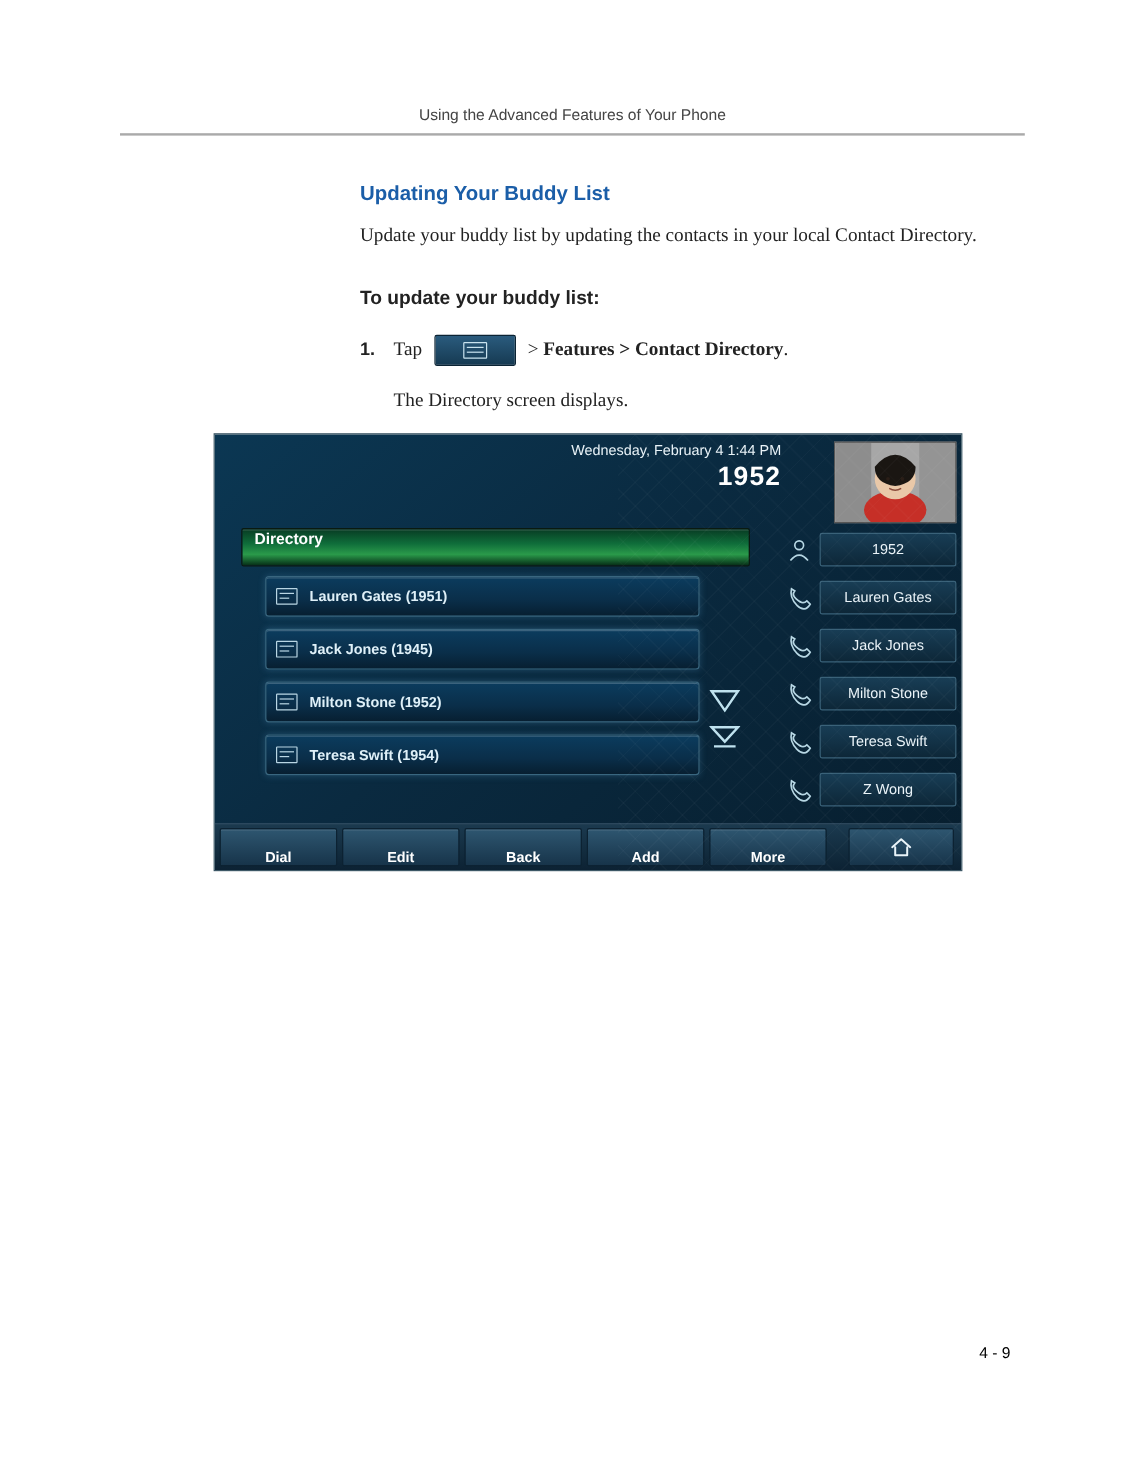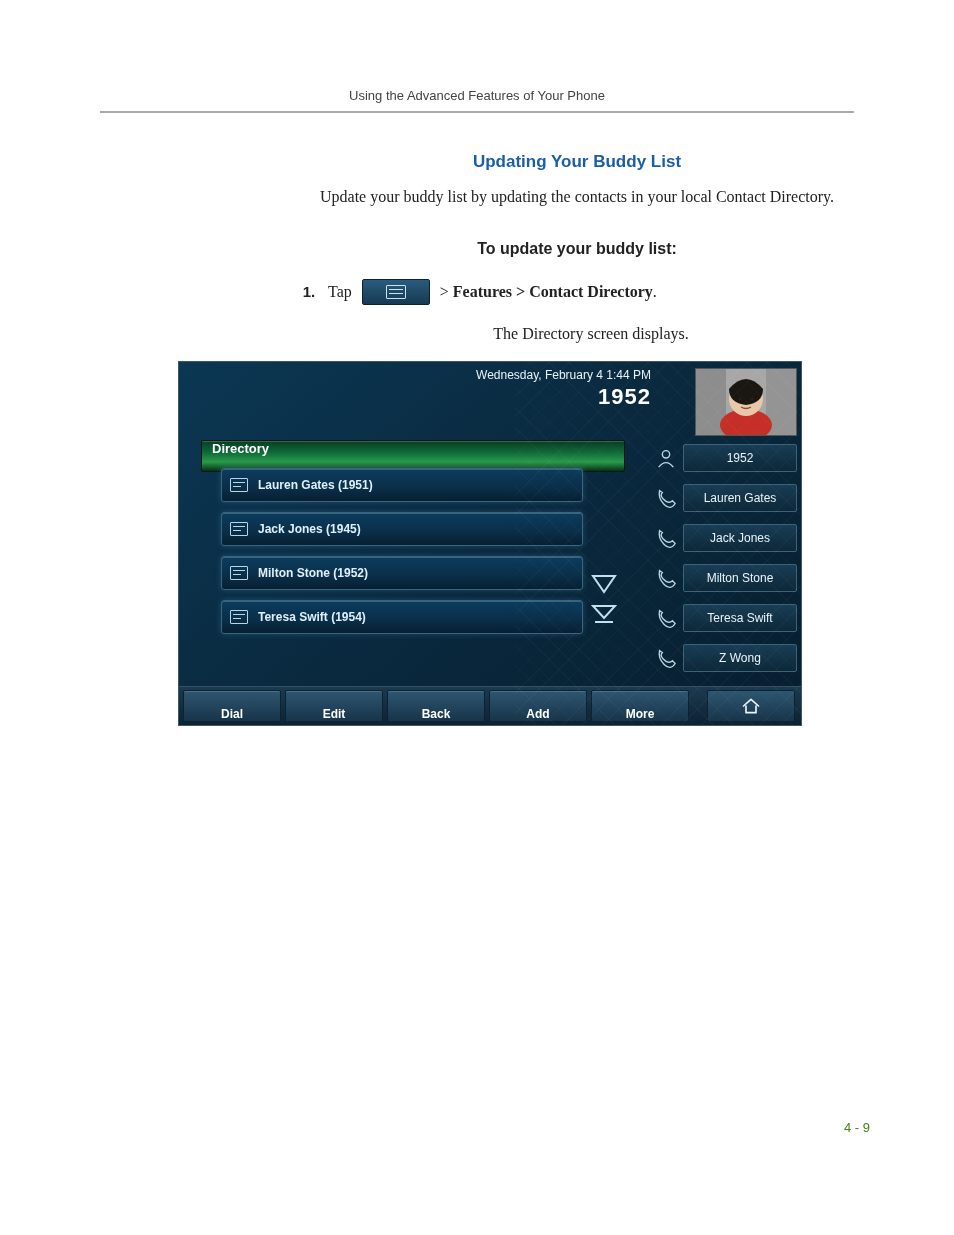--- a/index.html
+++ b/index.html
@@ -19,21 +19,20 @@
     font-size:13px;
     color:#444;
     padding-bottom:8px;
     border-bottom:2px solid #aaa;
   }
   .content{
     margin-left:200px;
     margin-top:38px;
     font-size:16px;
     line-height:1.35;
-    text-align:center;
   }
   .h2{
     font-family:Arial,Helvetica,sans-serif;
     font-weight:bold;
     color:#1b5ea8;
     font-size:17px;
     margin:0 0 12px 0;
   }
   .body-p{margin:0 0 30px 0;}
   .h3{
@@ -116,21 +115,21 @@
   .ph-avatar svg{width:100%;height:100%;display:block;}
 
   .ph-title{
     position:absolute;top:78px;left:22px;right:176px;height:30px;
     background:linear-gradient(#083b23,#0f6d3a 40%,#2a9a4a 70%,#073018);
     border:1px solid #0a1a10;border-radius:2px;
     color:#fff;font-weight:bold;font-size:13px;
     display:flex;align-items:flex-start;padding:0 10px;
     box-shadow:inset 0 1px 0 rgba(255,255,255,.2);
   }
-  .ph-list{position:absolute;top:106px;left:42px;width:362px;}
+  .ph-list{position:absolute;top:118px;left:42px;width:362px;}
   .ph-item{
     height:32px;margin-bottom:10px;
     background:linear-gradient(#0b3c5e,#0a2e49 60%,#071f31);
     border:1px solid #39667f;border-radius:3px;
     display:flex;align-items:center;gap:10px;
     padding:0 8px;color:#dff0f8;font-weight:bold;font-size:12px;
     box-shadow:inset 0 1px 0 rgba(255,255,255,.2),0 0 6px rgba(90,170,220,.25);
   }
   .ph-item .card{
     width:16px;height:12px;border:1px solid #b9d6e4;border-radius:1px;
@@ -177,23 +176,23 @@
   .ph-key:first-child{margin-left:4px;}
   .ph-home{
     margin-left:auto;margin-right:6px;width:86px;height:30px;
     background:linear-gradient(#2e5670,#17344a);
     border:1px solid #0c2232;border-radius:2px;
     display:flex;align-items:center;justify-content:center;
   }
   .ph-home svg{width:20px;height:18px;}
 
   .footer{
-    position:absolute;right:84px;bottom:100px;
+    position:absolute;right:112px;bottom:100px;
     font-family:"Helvetica Neue",Arial,sans-serif;
-    font-size:13px;color:#4d7c0f;
+    font-size:13px;color:#000000;
   }
 </style>
 </head>
 <body>
 
 <div class="header">Using the Advanced Features of Your Phone</div>
 
 <div class="content">
   <div class="h2">Updating Your Buddy List</div>
   <p class="body-p">Update your buddy list by updating the contacts in your local Contact Directory.</p>

